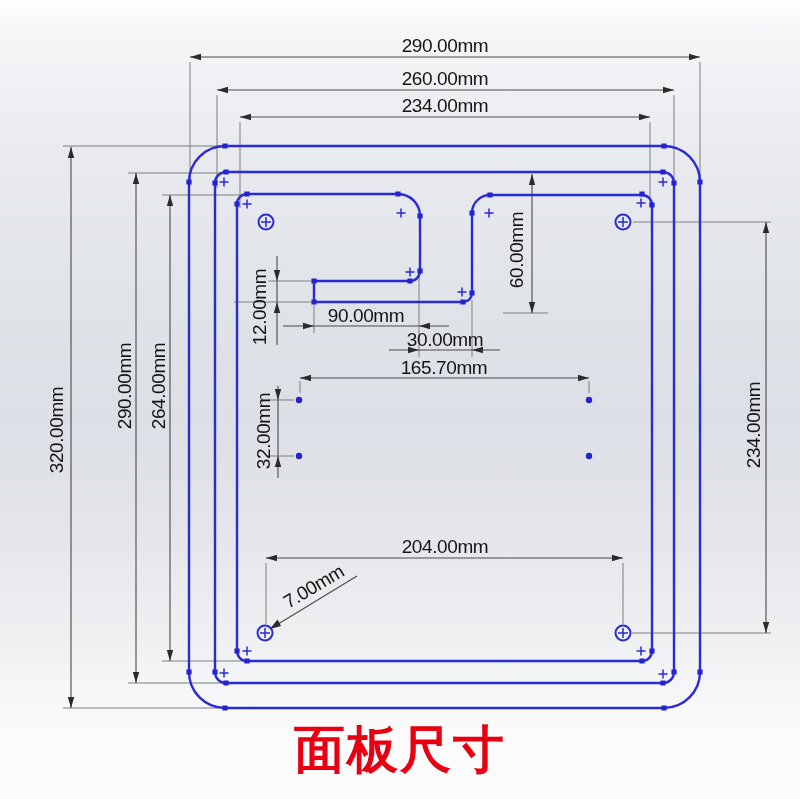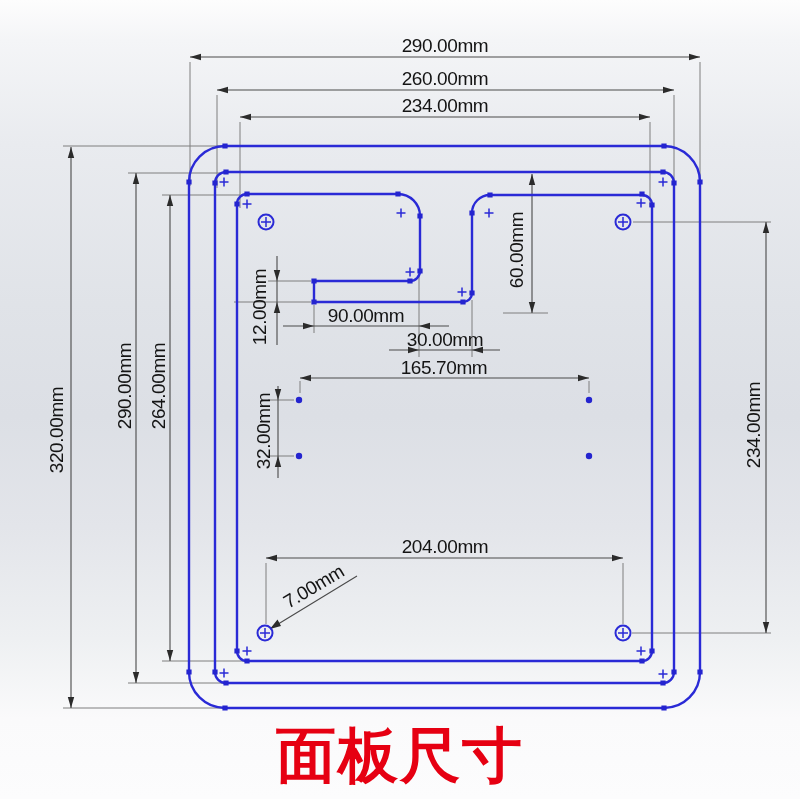--- a/index.html
+++ b/index.html
@@ -18,21 +18,21 @@
   .extline{stroke:#7f7f7f;stroke-width:1;fill:none;}
   .arrow{fill:#2b2b2b;stroke:none;}
   .dot{fill:#2424cf;stroke:none;}
   .plusmark{stroke:#2a2ad6;stroke-width:1.5;fill:none;}
   .holecross{stroke:#2a2ad6;stroke-width:1.5;fill:none;}
   .hole{stroke:#2a2ad6;stroke-width:2;fill:none;}
   .dim-label{font:500 19px "Liberation Sans", sans-serif;fill:#141414;letter-spacing:-0.4px;}
   .page-title{
     position:absolute;left:50%;top:716px;transform:translateX(-50%);
     font-family:"DejaVu Sans","Liberation Sans",sans-serif;
-    font-size:60px;font-weight:700;color:#e60012;white-space:nowrap;letter-spacing:2px;
+    font-size:51px;font-weight:700;color:#e60012;white-space:nowrap;letter-spacing:2px;
   }
 </style>
 </head>
 <body>
 
 <div class="stage">
   <svg width="800" height="799" viewBox="0 0 800 799">
 
     <g>
       <path class="extline" d="

